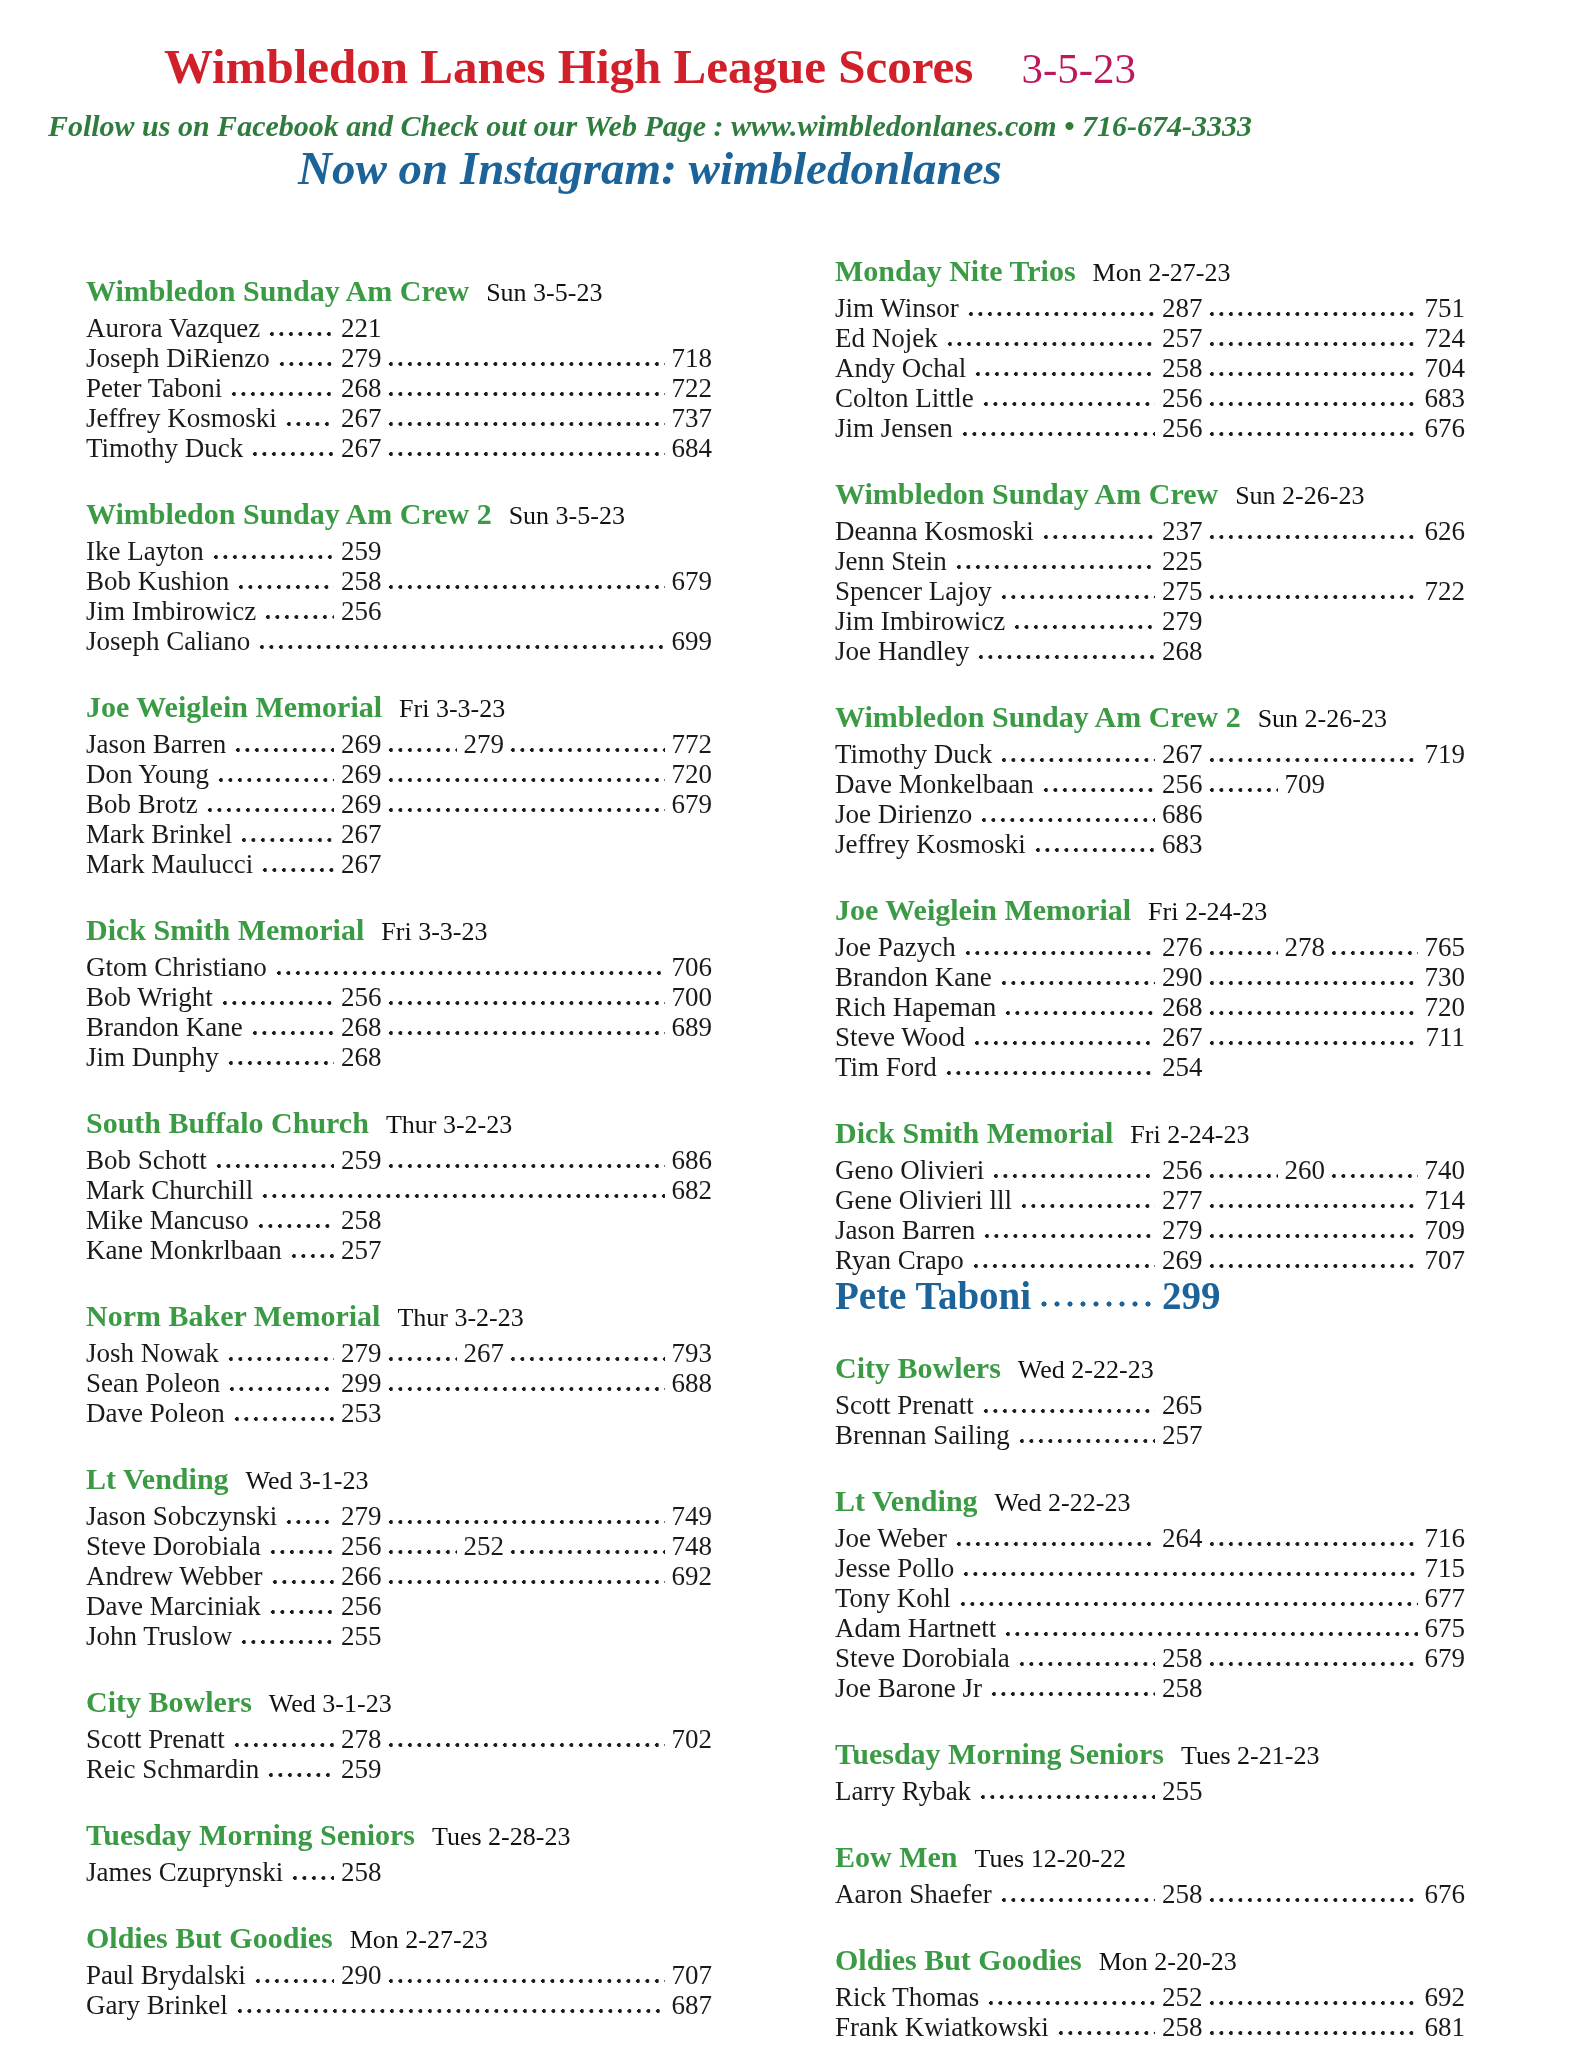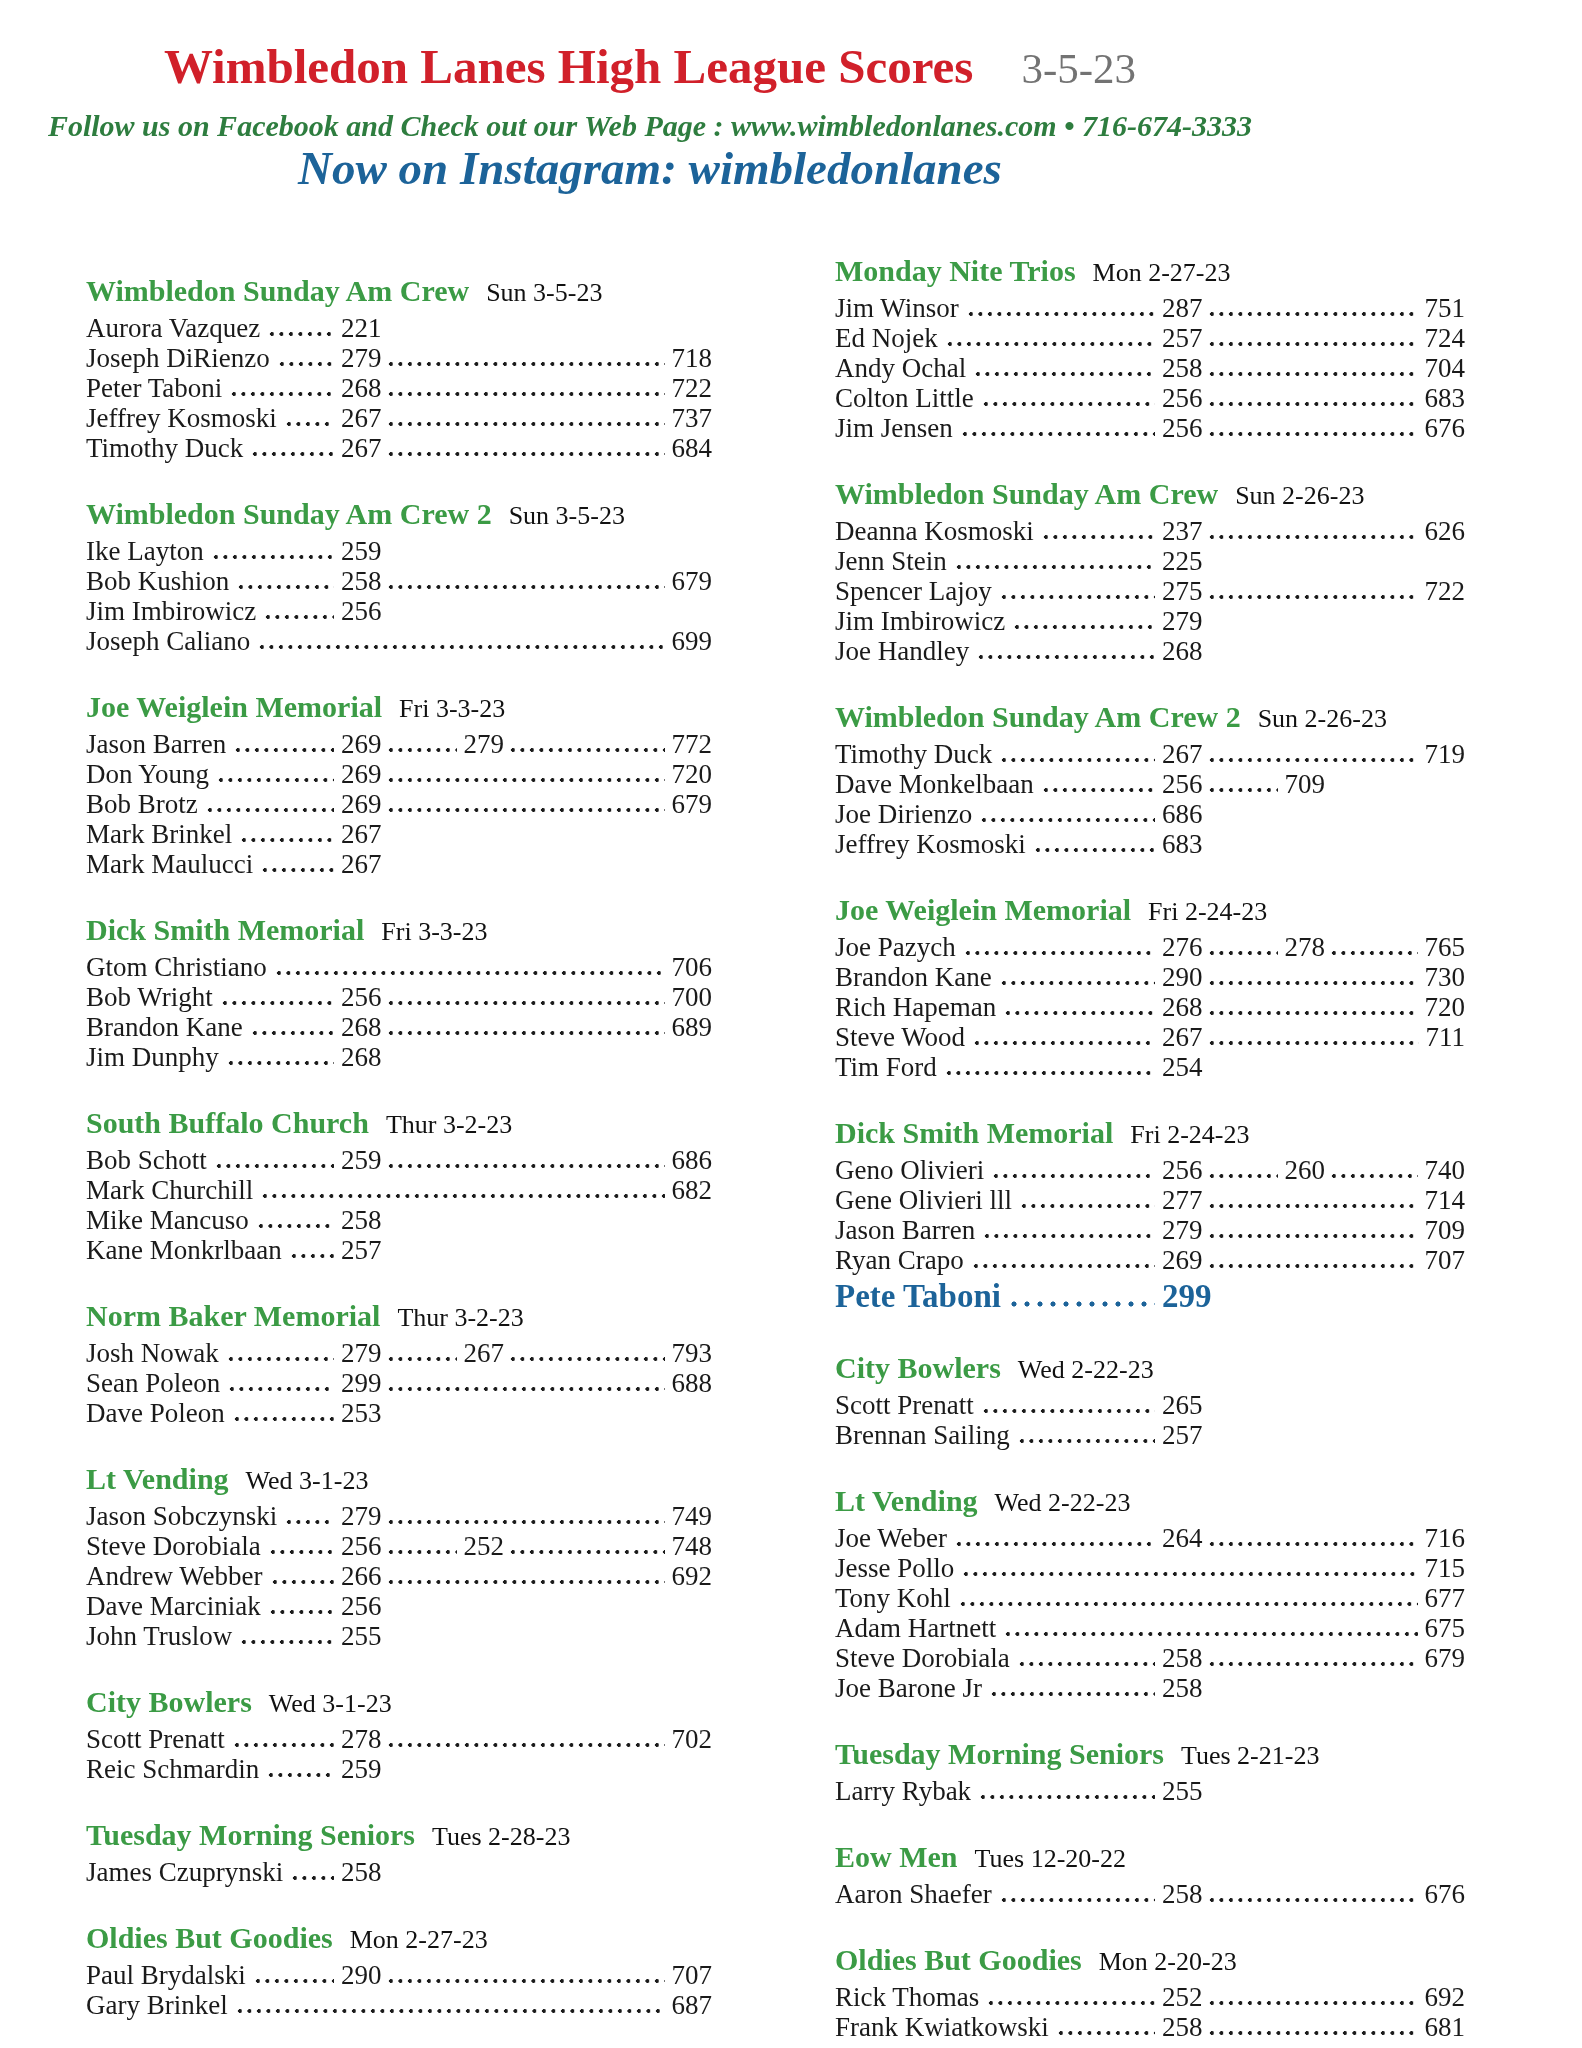--- a/index.html
+++ b/index.html
@@ -6,21 +6,21 @@
   body{
     width:1582px;height:2048px;position:relative;background:#ffffff;
     font-family:"Liberation Serif","DejaVu Serif",serif;
     color:var(--ink,#1a1a1a);
     overflow:hidden;
   }
   
   #header{position:absolute;top:36px;left:10px;width:1280px;text-align:center;}
   .title-line{font-size:49px;font-weight:bold;line-height:62px;white-space:nowrap;}
   .title-main{color:var(--red,#d1202a);}
-  .title-date{color:#737373;margin-left:48px;font-size:43px;font-weight:normal;}
+  .title-date{color:#be185d;margin-left:48px;font-size:43px;font-weight:normal;}
   .follow-line{
     margin-top:6px;font-size:30px;line-height:40px;font-weight:bold;font-style:italic;
     color:var(--green2,#2e7d3f);white-space:nowrap;
   }
   .insta-line{
     margin-top:0;font-size:47px;line-height:44px;font-weight:bold;font-style:italic;
     color:var(--blue,#1c6399);white-space:nowrap;
   }
   
   .col{position:absolute;top:253px;}
@@ -37,21 +37,21 @@
   .leader{
     flex:1 1 auto;margin:0 2px 0 3px;
     background-image:radial-gradient(circle at 4px 21px, currentColor 1.8px, transparent 2.1px);
     background-size:9.5px 30px;background-repeat:repeat-x;
   }
   .leader.short{flex:0 0 70px;}
   .fill{flex:1 1 auto;}
   .val{white-space:nowrap;padding-left:5px;padding-right:2px;}
   .val.last{padding-right:0;}
   
-  .row.hl{color:var(--blue,#1c6399);font-weight:bold;font-size:33px;height:42px;line-height:42px;}
+  .row.hl{color:var(--blue,#1c6399);font-weight:bold;font-size:39px;height:42px;line-height:42px;}
   .row.hl .leader{
     background-image:radial-gradient(circle at 5px 29px, currentColor 2.4px, transparent 2.7px);
     background-size:13px 42px;
   }
 </style>
 </head>
 <body style="--red: #d1202a; --green: #3b9b45; --green2: #2e7d3f; --blue: #1c6399; --ink: #1a1a1a;">
 
 <div id="header">
   <div class="title-line">

